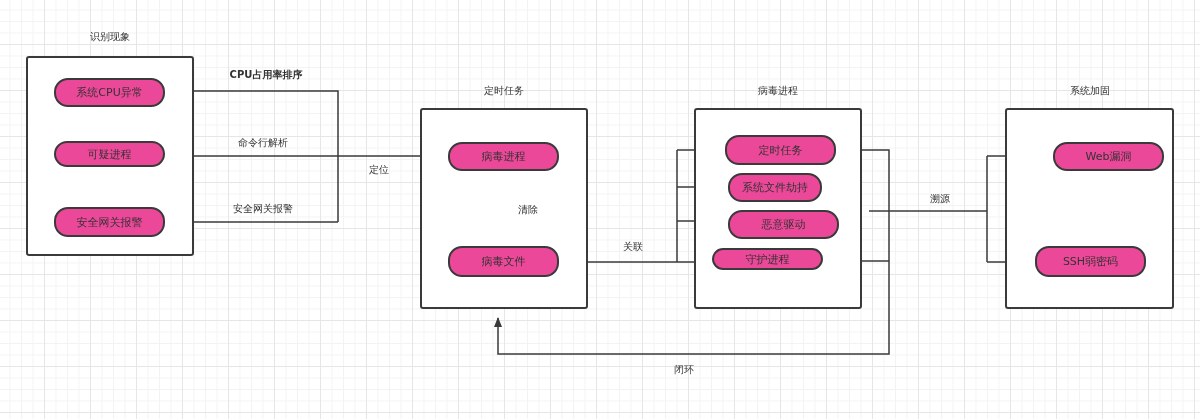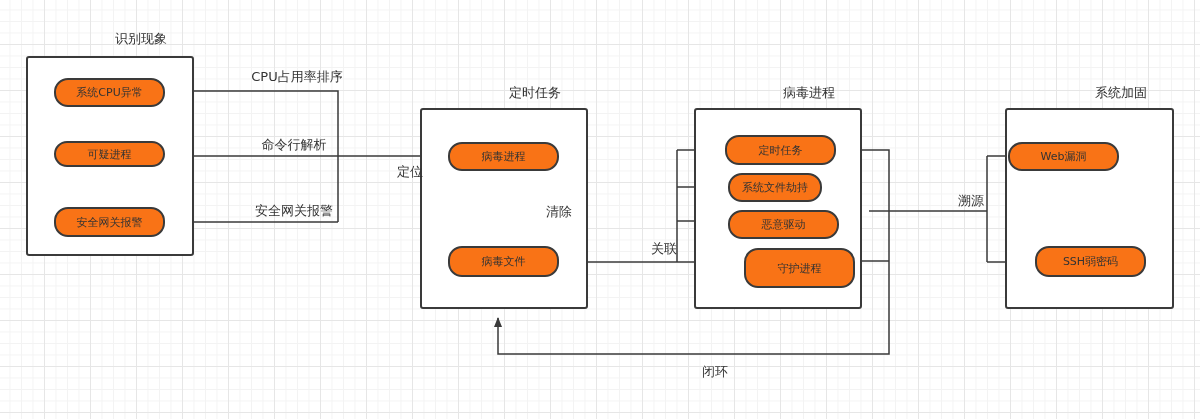--- a/index.html
+++ b/index.html
@@ -9,23 +9,23 @@
     background-image:
       linear-gradient(to right,#e6e6e6 1px,transparent 1px),
       linear-gradient(to bottom,#e6e6e6 1px,transparent 1px),
       linear-gradient(to right,#f3f3f3 1px,transparent 1px),
       linear-gradient(to bottom,#f3f3f3 1px,transparent 1px);
     background-size:46px 46px,46px 46px,11.5px 11.5px,11.5px 11.5px;
     background-position:-2px -2px;
   }
   svg.wires{position:absolute;left:0;top:0;}
   .group{position:absolute;border:2px solid #3a3a3a;border-radius:3px;background:#fff;box-sizing:border-box;}
-  .node{position:absolute;border:2px solid #3a3a3a;border-radius:14px;background:#f97316;box-sizing:border-box;
+  .node{position:absolute;border:2px solid #3a3a3a;border-radius:14px;background:#ec4899;box-sizing:border-box;
     font-size:11px;display:flex;align-items:center;justify-content:center;}
-  .lbl{position:absolute;font-size:13px;white-space:nowrap;transform:translateX(-50%);margin-left:31px;}
+  .lbl{position:absolute;font-size:10px;white-space:nowrap;transform:translateX(-50%);}
 </style>
 </head>
 <body>
 
 <svg class="wires" width="1200" height="419">
   <defs>
     <marker id="ah" markerWidth="10" markerHeight="8" refX="9" refY="4" orient="auto" markerUnits="userSpaceOnUse">
       <path d="M0,0 L10,4 L0,8 Z" fill="#3a3a3a"></path>
     </marker>
   </defs>
@@ -66,25 +66,25 @@
 <div class="node" style="left:54px;top:78px;width:111px;height:29px">系统CPU异常</div>
 <div class="node" style="left:54px;top:141px;width:111px;height:26px">可疑进程</div>
 <div class="node" style="left:54px;top:207px;width:111px;height:30px">安全网关报警</div>
 
 <div class="node" style="left:448px;top:142px;width:111px;height:29px">病毒进程</div>
 <div class="node" style="left:448px;top:246px;width:111px;height:31px">病毒文件</div>
 
 <div class="node" style="left:725px;top:135px;width:111px;height:30px">定时任务</div>
 <div class="node" style="left:728px;top:173px;width:94px;height:29px">系统文件劫持</div>
 <div class="node" style="left:728px;top:210px;width:111px;height:29px">恶意驱动</div>
-<div class="node" style="left:744px;top:248px;width:111px;height:40px">守护进程</div>
+<div class="node" style="left:712px;top:248px;width:111px;height:22px">守护进程</div>
 
-<div class="node" style="left:1008px;top:142px;width:111px;height:29px">Web漏洞</div>
+<div class="node" style="left:1053px;top:142px;width:111px;height:29px">Web漏洞</div>
 <div class="node" style="left:1035px;top:246px;width:111px;height:31px">SSH弱密码</div>
 
-<span class="lbl" style="left:266px;top:68px;font-weight:normal">CPU占用率排序</span>
+<span class="lbl" style="left:266px;top:68px;font-weight:bold">CPU占用率排序</span>
 <span class="lbl" style="left:263px;top:136px">命令行解析</span>
 <span class="lbl" style="left:263px;top:202px">安全网关报警</span>
 <span class="lbl" style="left:379px;top:163px">定位</span>
 <span class="lbl" style="left:528px;top:203px">清除</span>
 <span class="lbl" style="left:633px;top:240px">关联</span>
 <span class="lbl" style="left:940px;top:192px">溯源</span>
 <span class="lbl" style="left:684px;top:363px">闭环</span>
 
 </body></html>

